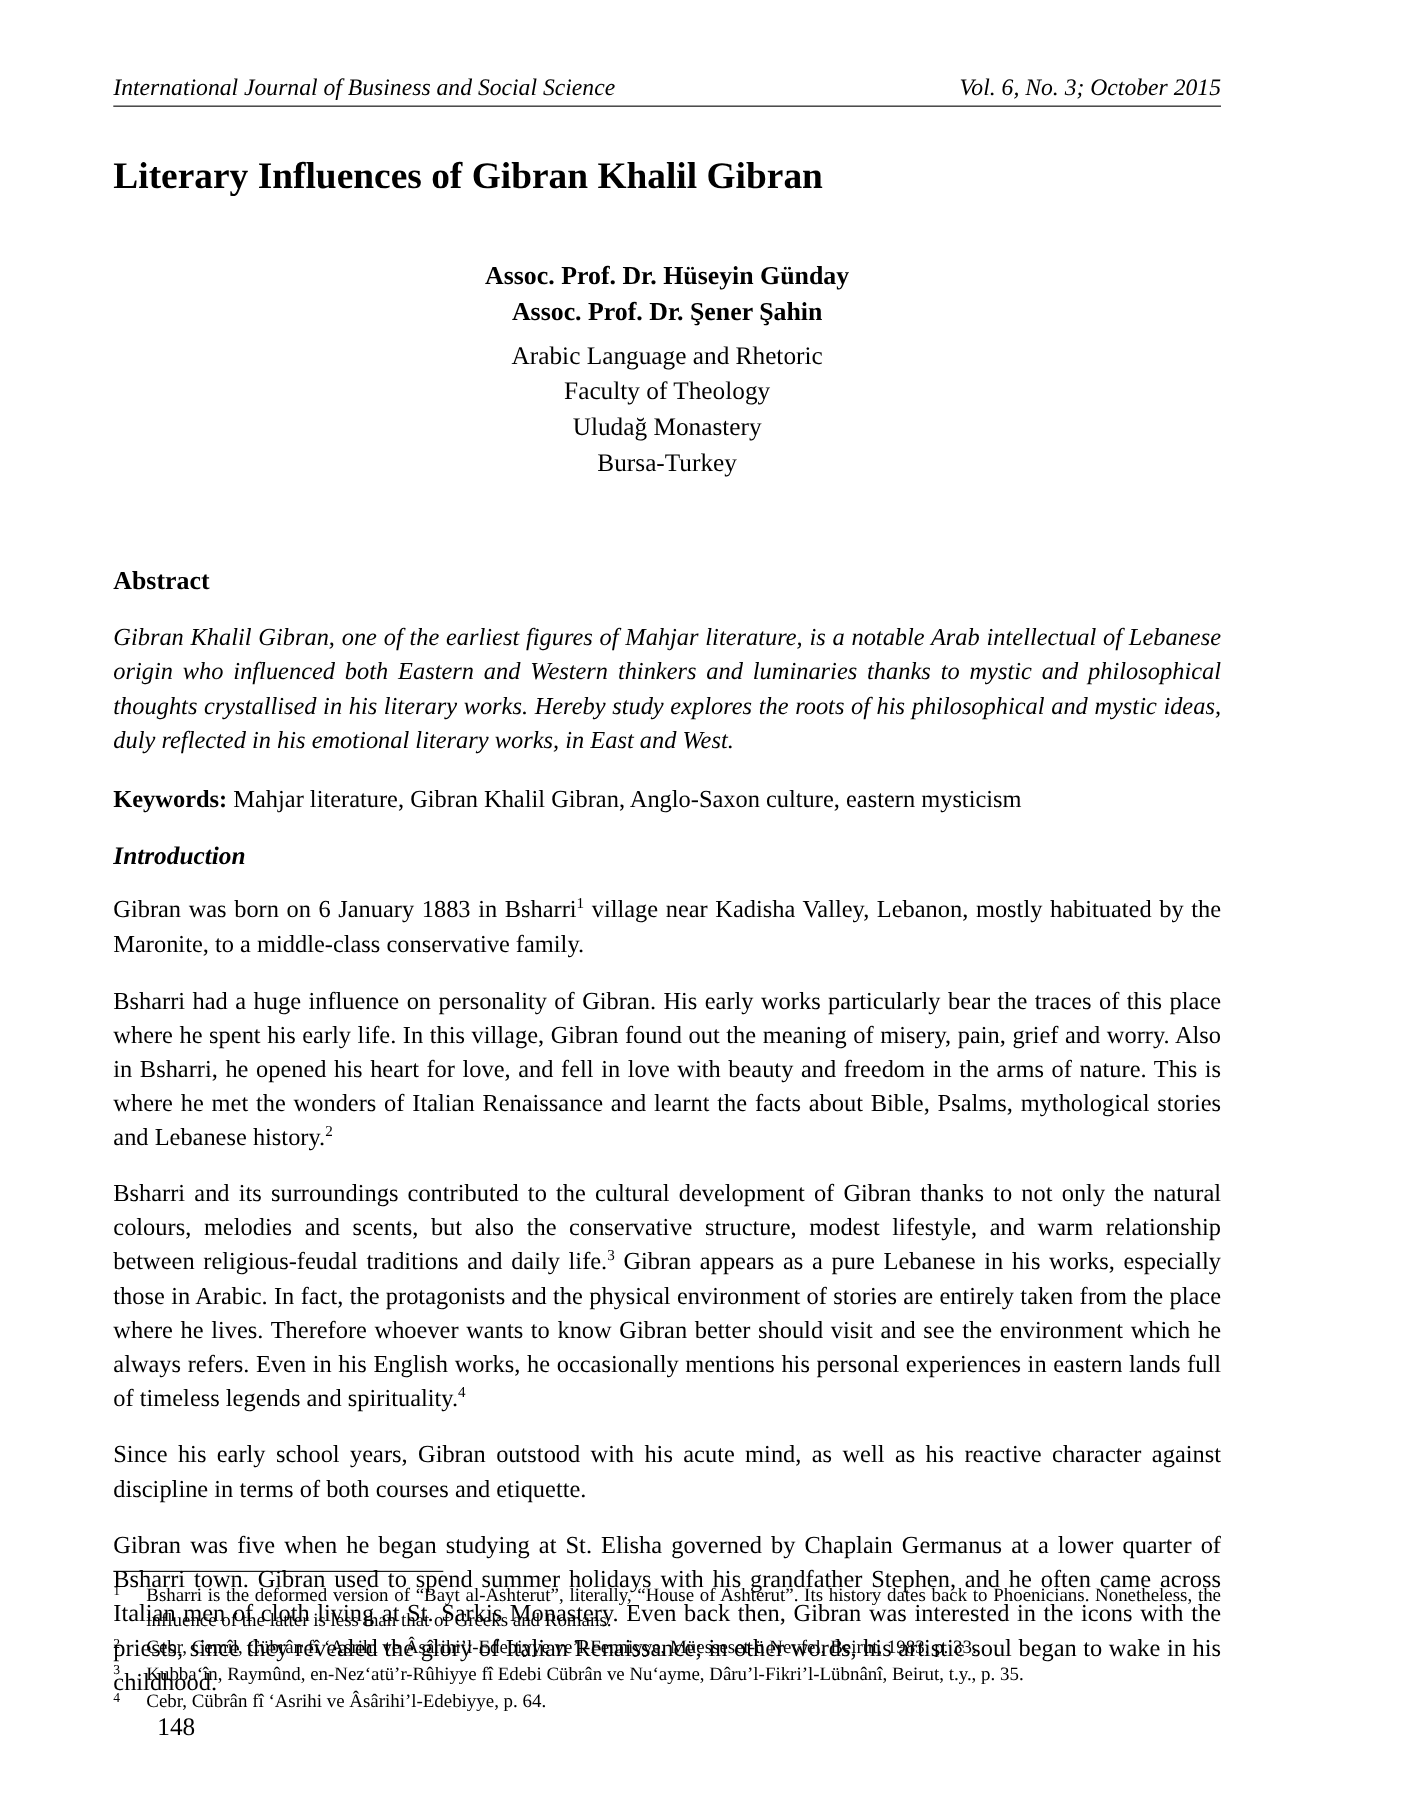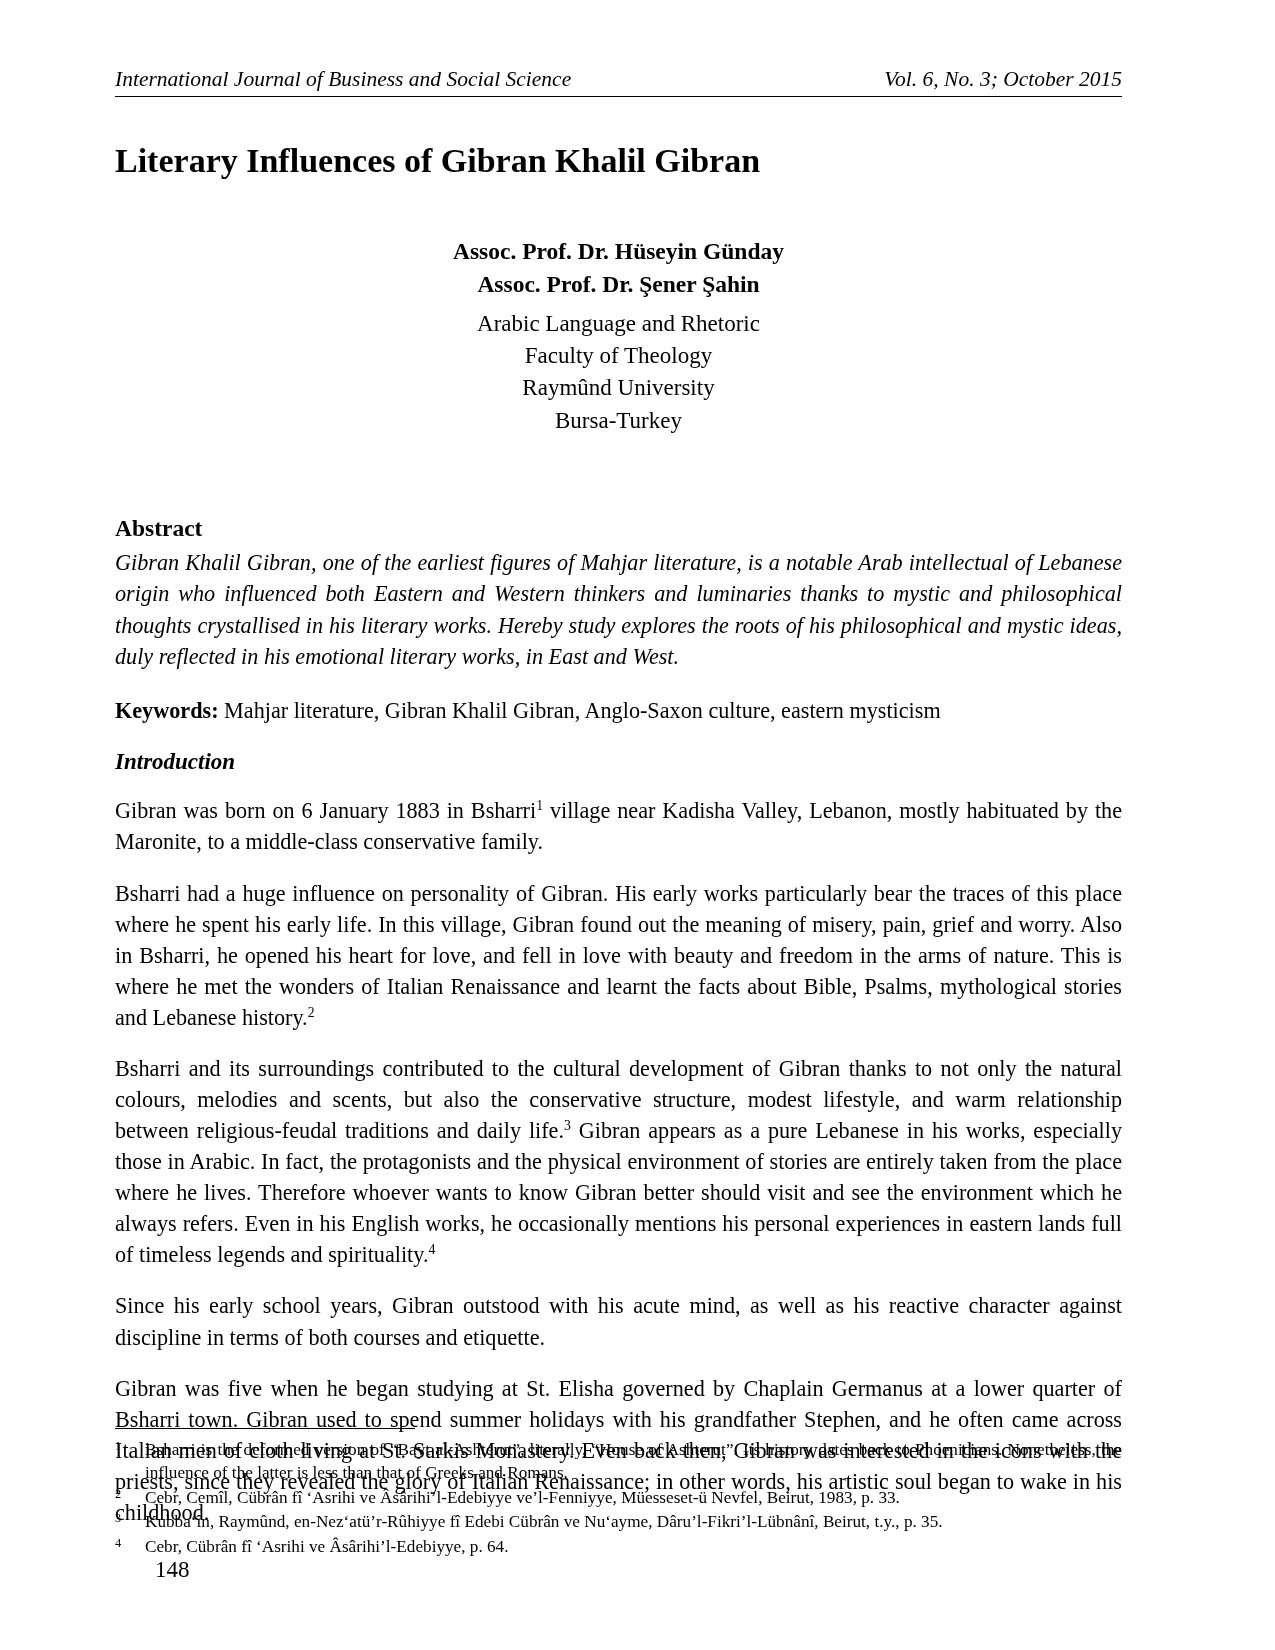--- a/index.html
+++ b/index.html
@@ -11,21 +11,21 @@
     width: 1275px;
     height: 1650px;
     position: relative;
     font-family: "Liberation Serif", "DejaVu Serif", serif;
     color: #000000;
     overflow: hidden;
   }
 
   .page {
     position: absolute;
-    left: 12px; top: 0;
+    left: 0; top: 0;
     width: 1222px;
     height: 1650px;
     box-sizing: border-box;
     padding: 12px;
   }
 
   
   .running-header {
     position: absolute;
     left: 103px;
@@ -82,21 +82,21 @@
     font-weight: bold;
     font-size: 23.5px;
     margin-top: 78px;
   }
 
   .abstract-body {
     font-style: italic;
     font-size: 22.2px;
     line-height: 1.42;
     text-align: justify;
-    margin-top: 5px;
+    margin-top: 21px;
   }
 
   .keywords {
     font-size: 22.2px;
     line-height: 1.42;
     text-align: justify;
     margin-top: 22px;
   }
   .keywords .kw-label { font-weight: bold; }
 
@@ -177,21 +177,21 @@
     <h1 class="doc-title">Literary Influences of Gibran Khalil Gibran</h1>
 
     <div class="authors">
       <div class="author-line">Assoc. Prof. Dr. Hüseyin Günday</div>
       <div class="author-line">Assoc. Prof. Dr. Şener Şahin</div>
     </div>
 
     <div class="affiliation">
       <div class="affil-line">Arabic Language and Rhetoric</div>
       <div class="affil-line">Faculty of Theology</div>
-      <div class="affil-line">Raymûnd University</div>
+      <div class="affil-line">Uludağ Monastery</div>
       <div class="affil-line">Bursa-Turkey</div>
     </div>
 
     <div class="abstract-heading">Abstract</div>
     <div class="abstract-body">Gibran Khalil Gibran, one of the earliest figures of Mahjar literature, is a notable Arab intellectual of Lebanese origin who influenced both Eastern and Western thinkers and luminaries thanks to mystic and philosophical thoughts crystallised in his literary works. Hereby study explores the roots of his philosophical and mystic ideas, duly reflected in his emotional literary works, in East and West.</div>
 
     <div class="keywords">
       <span class="kw-label">Keywords:</span>
       <span>Mahjar literature, Gibran Khalil Gibran, Anglo-Saxon culture, eastern mysticism</span>
     </div>

